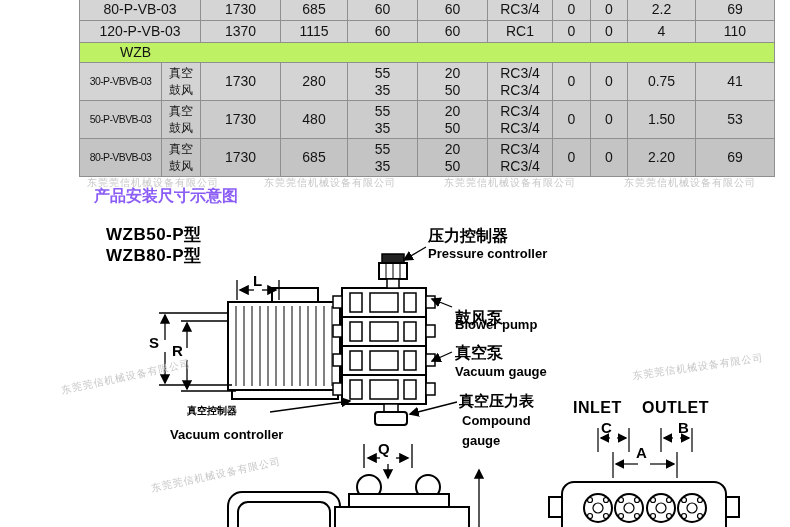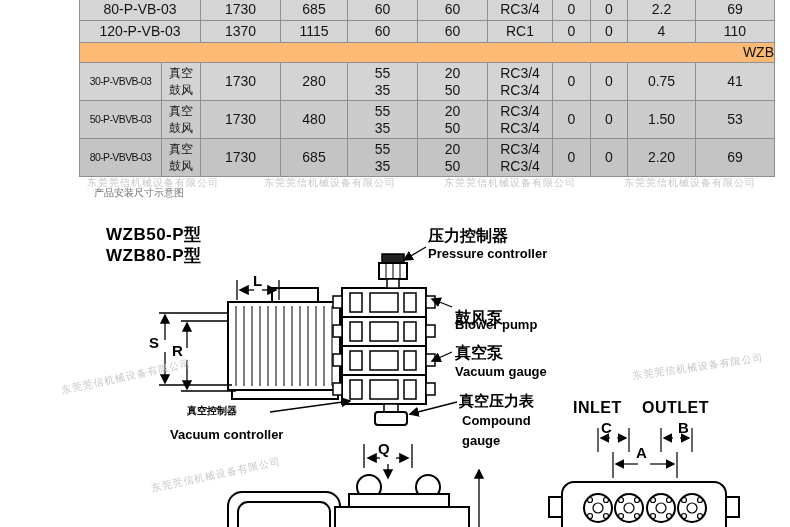--- a/index.html
+++ b/index.html
@@ -5,40 +5,40 @@
   * { margin:0; padding:0; box-sizing:border-box; }
   html,body { background:#fff; }
   body { font-family:"Liberation Sans","DejaVu Sans",sans-serif; }
   .page { position:relative; width:790px; height:527px; background:#fff; overflow:hidden;margin-left:32px; }
 
   
   .spec-table { position:absolute; left:47px; top:-2px; border-collapse:collapse; table-layout:fixed; z-index:1; }
   .spec-table td { border:1px solid #8f8f8f; background:#d5d5d5; text-align:center;
                    font-size:14px; color:#141414; line-height:17px; padding:1px 0; overflow:hidden; }
   tr.r-a td   { height:22px; }
-  tr.r-wzb td { height:18px; background:#fdba74; text-align:right; padding-left:28px; }
+  tr.r-wzb td { height:18px; background:#bef264; text-align:left; padding-left:40px; }
   tr.r-sub td { height:38px; }
   tr.s1 td { background:#d4d4d4; }
   tr.s2 td { background:#cccccc; }
   tr.s3 td { background:#c4c4c4; }
   td.model-sm { font-size:10.5px; letter-spacing:-0.6px; }
   td.type-cell { font-size:12px; }
 
   
   .wm { position:absolute; color:#c7c7c7; font-size:10px; white-space:nowrap; z-index:3; letter-spacing:1px; }
   .wm1 { left:55px;  top:176px; }
   .wm2 { left:232px; top:176px; }
   .wm3 { left:412px; top:176px; }
   .wm4 { left:592px; top:176px; }
   .wm5 { left:28px;  top:370px; transform:rotate(-12deg); }
   .wm6 { left:600px; top:360px; transform:rotate(-8deg); }
   .wm7 { left:118px; top:468px; transform:rotate(-12deg); }
 
   
-  .section-title { position:absolute; left:62px; top:186px; font-size:10px; font-weight:normal; color:#737373; z-index:2; }
+  .section-title { position:absolute; left:62px; top:186px; font-size:16px; font-weight:bold; color:#8b5cf6; z-index:2; }
   .models { position:absolute; left:74px; top:224px; z-index:2; }
   .model-line { font-size:17px; font-weight:800; color:#000; line-height:21px; letter-spacing:0.5px; }
 
   .lbl { position:absolute; font-weight:bold; color:#000000; white-space:nowrap; z-index:2; }
   .zh  { font-size:16px; }
   .en  { font-size:13px; }
   .dim { font-size:15px; }
 
   .lbl-pressure-zh { left:396px; top:226px; }
   .lbl-pressure-en { left:396px; top:246px; }

